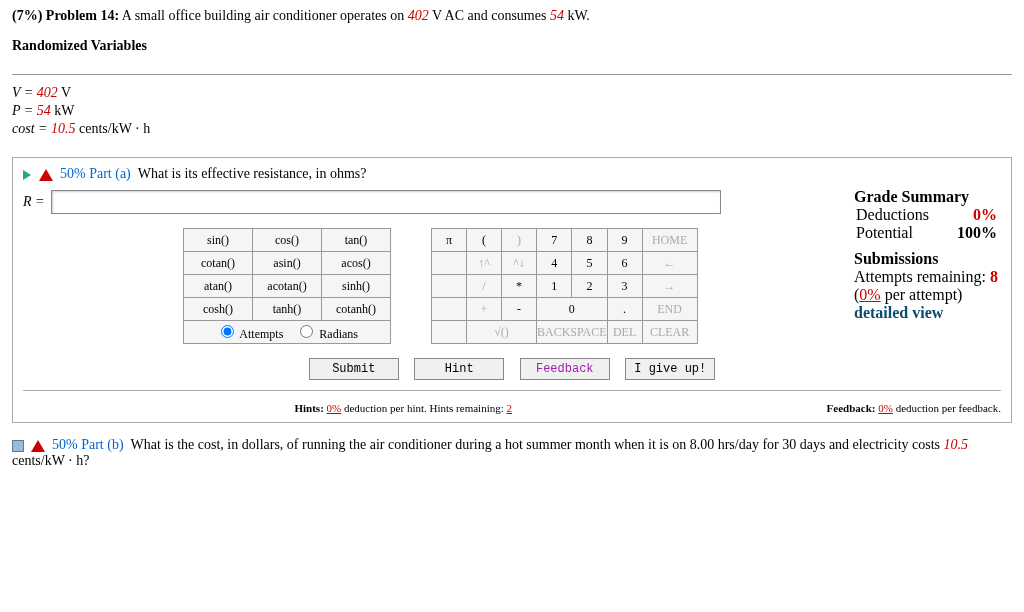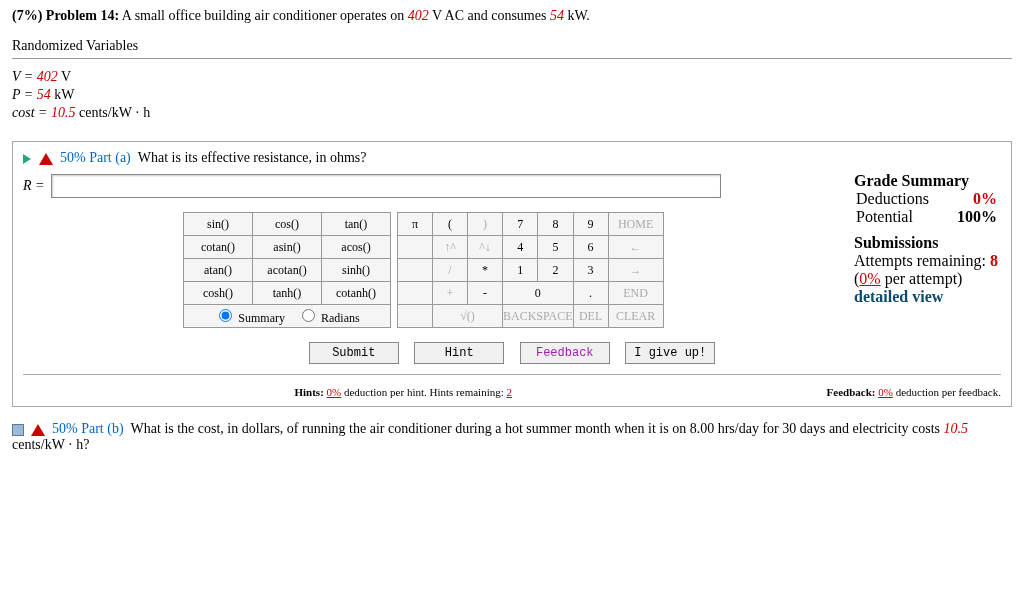--- a/index.html
+++ b/index.html
@@ -9,23 +9,23 @@
   padding: 8px 12px;
   color: #000;
   background: #fff;
 }
 .problem-header {
   margin-bottom: 10px;
 }
 .bold { font-weight: bold; }
 .red-ital { color: #c00; font-style: italic; }
 .section-title {
-  font-weight: normal;
+  font-weight: bold;
   margin-top: 14px;
-  margin-bottom: 4px;
+  margin-bottom: 20px;
 }
 .hr-line {
   border: none;
   border-top: 1px solid #999;
   margin: 4px 0 10px 0;
 }
 .var-line {
   margin: 2px 0;
   font-style: italic;
 }
@@ -84,21 +84,21 @@
   font-size: 16px;
 }
 .right-panel .title { font-weight: bold; }
 .right-panel table { border-collapse: collapse; margin-bottom: 8px; width: 100%;}
 .right-panel td { padding: 0 2px; }
 .right-panel .red { color: #c00; font-weight: bold;}
 .right-panel .teal { color: #0c4a6e; }
 .right-panel .parens { color: #c00; }
 .keypad-area {
   display: flex;
-  gap: 6px;
+  gap: 40px;
   margin-left: 160px;
 }
 .func-grid, .num-grid {
   border-collapse: collapse;
 }
 .func-grid td, .num-grid td {
   border: 1px solid #999;
   text-align: center;
   height: 22px;
   font-size: 12px;
@@ -225,21 +225,21 @@
             <td>acotan()</td>
             <td>sinh()</td>
           </tr>
       <tr>
             <td>cosh()</td>
             <td>tanh()</td>
             <td>cotanh()</td>
           </tr>
       <tr class="radio-row">
             <td colspan="3">
-        <label><input type="radio" name="ang" checked="" style=""> <span>Summary</span></label>
+        <label><input type="radio" name="ang" checked="" style=""> <span>Attempts</span></label>
         &nbsp;&nbsp;
         <label><input type="radio" name="ang" style=""> <span>Radians</span></label>
       </td>
           </tr>
     </tbody>
       </table>
 
     <table class="num-grid">
       <tbody>
           <tr>

